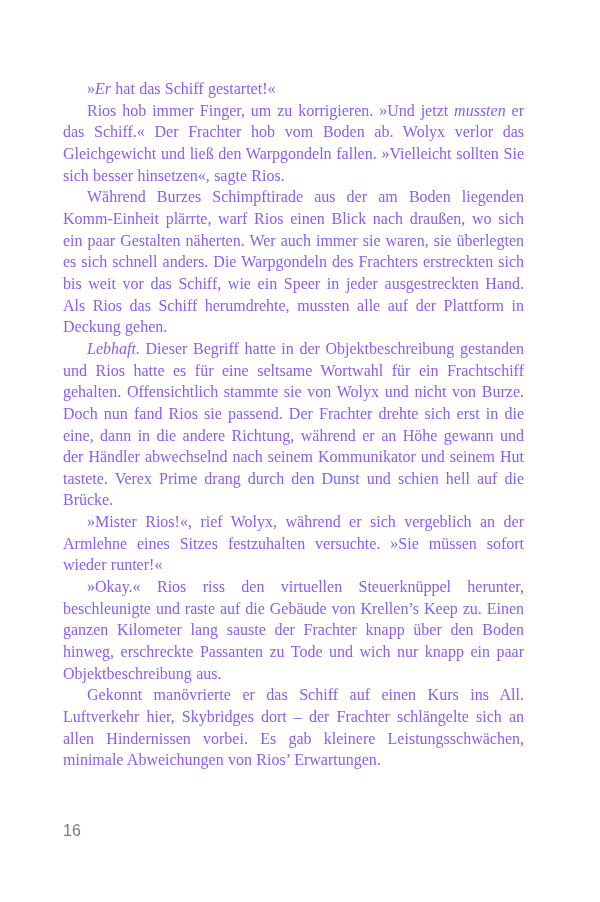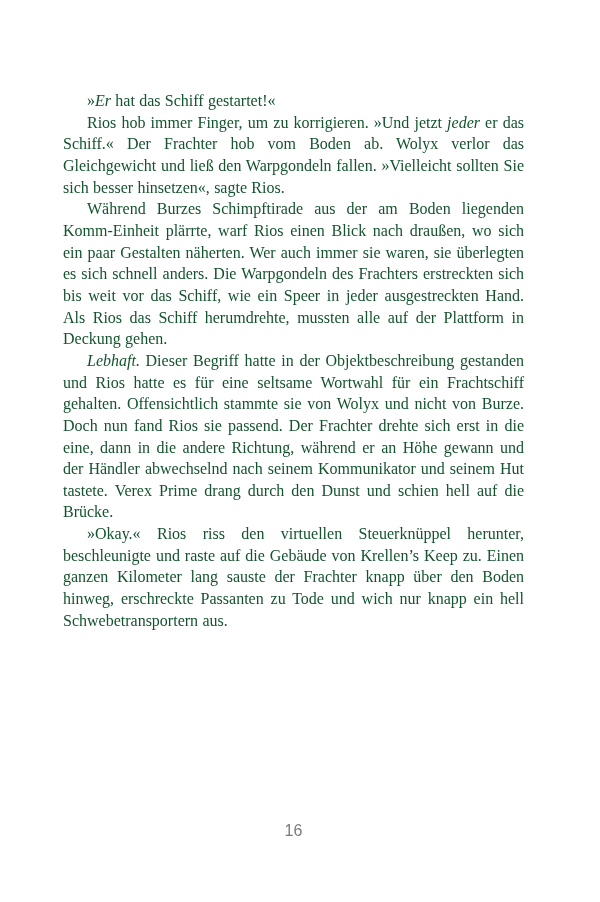--- a/index.html
+++ b/index.html
@@ -13,54 +13,54 @@
     height: 902px;
     background: #ffffff;
     overflow: hidden;
     font-family: "Liberation Serif", serif;
   }
   .text-block {
     position: absolute;
     left: 63px;
     top: 78px;
     width: 461px;
-    color: #14532d;
+    color: #8b5cf6;
     font-size: 16px;
     line-height: 21.65px;
     text-align: justify;
     hyphens: manual;
-    margin-top: 12px;
     -webkit-hyphens: manual;
   }
   .text-block p {
     margin: 0;
     padding: 0;
     text-indent: 24px;
     word-spacing: 0.02em;
   }
   .text-block em {
     font-style: italic;
   }
   .page-number {
     position: absolute;
     left: 63px;
     top: 822px;
     width: 461px;
-    text-align: center;
     color: #7b7b7b;
     font-family: "Liberation Sans", sans-serif;
     font-size: 16px;
     line-height: 18px;
   }
 </style>
 </head>
 <body>
 
 <div class="page">
   <div class="text-block">
       <p><span>»</span><em>Er</em><span> hat das Schiff gestartet!«</span></p>
-      <p><span>Rios hob immer Finger, um zu korrigieren. »Und jetzt </span><em>jeder</em><span> er das Schiff.« Der Frachter hob vom Boden ab. Wolyx verlor das Gleichgewicht und ließ den Warpgondeln fallen. »Vielleicht sollten Sie sich besser hinsetzen«, sagte Rios.</span></p>
+      <p><span>Rios hob immer Finger, um zu korrigieren. »Und jetzt </span><em>mussten</em><span> er das Schiff.« Der Frachter hob vom Boden ab. Wolyx verlor das Gleichgewicht und ließ den Warpgondeln fallen. »Vielleicht sollten Sie sich besser hinsetzen«, sagte Rios.</span></p>
       <p><span>Während Burzes Schimpftirade aus der am Boden liegenden Komm-Einheit plärrte, warf Rios einen Blick nach draußen, wo sich ein paar Gestalten näherten. Wer auch immer sie waren, sie überlegten es sich schnell anders. Die Warpgondeln des Frachters erstreckten sich bis weit vor das Schiff, wie ein Speer in jeder ausgestreckten Hand. Als Rios das Schiff herumdrehte, mussten alle auf der Plattform in Deckung gehen.</span></p>
       <p><em>Lebhaft.</em><span> Dieser Begriff hatte in der Objektbeschreibung gestanden und Rios hatte es für eine seltsame Wortwahl für ein Frachtschiff gehalten. Offensichtlich stammte sie von Wolyx und nicht von Burze. Doch nun fand Rios sie passend. Der Frachter drehte sich erst in die eine, dann in die andere Richtung, während er an Höhe gewann und der Händler ab­wechselnd nach seinem Kommunikator und seinem Hut tastete. Verex Prime drang durch den Dunst und schien hell auf die Brücke.</span></p>
-      <p><span>»Okay.« Rios riss den virtuellen Steuerknüppel herunter, beschleunigte und raste auf die Gebäude von Krellen’s Keep zu. Einen ganzen Kilometer lang sauste der Frachter knapp über den Boden hinweg, erschreckte Passanten zu Tode und wich nur knapp ein hell Schwebetransportern aus.</span></p>
+      <p><span>»Mister Rios!«, rief Wolyx, während er sich vergeblich an der Armlehne eines Sitzes festzuhalten versuchte. »Sie müssen sofort wieder runter!«</span></p>
+      <p><span>»Okay.« Rios riss den virtuellen Steuerknüppel herunter, beschleunigte und raste auf die Gebäude von Krellen’s Keep zu. Einen ganzen Kilometer lang sauste der Frachter knapp über den Boden hinweg, erschreckte Passanten zu Tode und wich nur knapp ein paar Objektbeschreibung aus.</span></p>
+      <p><span>Gekonnt manövrierte er das Schiff auf einen Kurs ins All. Luftverkehr hier, Skybridges dort – der Frachter schlängelte sich an allen Hindernissen vorbei. Es gab kleinere Leistungs­schwächen, minimale Abweichungen von Rios’ Erwartungen.</span></p>
     </div>
   <div class="page-number">16</div>
 </div>
 
 </body></html>

